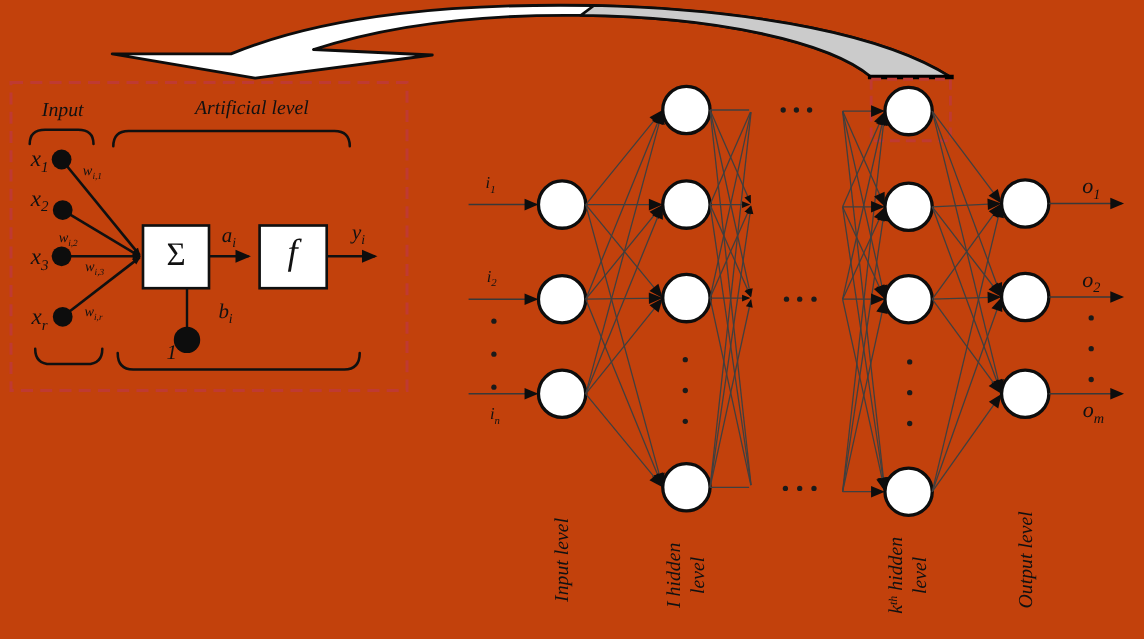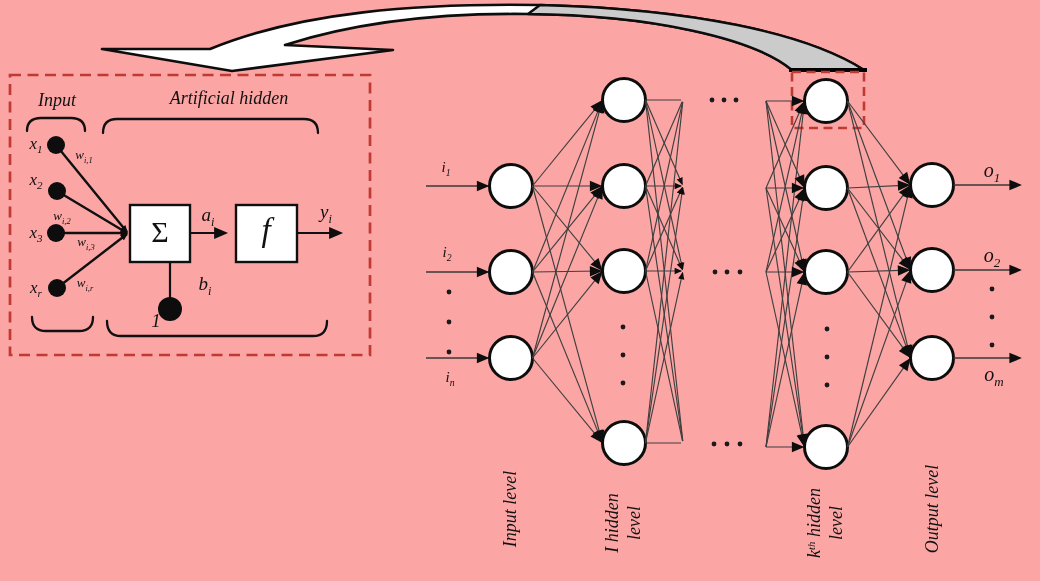--- a/index.html
+++ b/index.html
@@ -1,19 +1,19 @@
 <!DOCTYPE html>
 <html style="--red: #bf3a32; --shade: #cbcbcb; --line: #3f3f3f; --ink: #0d0d0d;"><head>
 <meta charset="utf-8">
 <style>
   :root{
     --red:#bf3a32; --shade:#cbcbcb; --line:#3f3f3f; --ink:#0d0d0d;
   }
   html,body{margin:0;padding:0;background:#fff;}
-  .stage{position:relative;width:1040px;height:581px;background:#fca5a5;overflow:hidden;
+  .stage{position:relative;width:1040px;height:581px;background:#c2410c;overflow:hidden;
          font-family:"Liberation Serif","DejaVu Serif",serif;color:#111;}
   .stage svg{position:absolute;left:0;top:0;}
   
   .node{fill:#fff;stroke:var(--ink);stroke-width:3;}
   .edge{stroke:var(--line);stroke-width:1.15;fill:none;}
   .feed{stroke:#383838;stroke-width:1.4;fill:none;}
   .dot{fill:#1a1a1a;stroke:none;}
   .bdot{fill:#0d0d0d;stroke:none;}
   .wline{stroke:#101010;stroke-width:2.4;fill:none;}
   .aline{stroke:#101010;stroke-width:2.2;fill:none;}
@@ -24,21 +24,21 @@
   .swoosh{fill:#fff;stroke:var(--ink);stroke-width:2.6;stroke-linejoin:round;}
   .swooshgray{fill:var(--shade);stroke:var(--ink);stroke-width:2.4;stroke-linejoin:round;}
   .thick{stroke:#000;stroke-width:4;}
   
   .lbl{position:absolute;transform:translate(-50%,-50%);white-space:nowrap;
        font-style:italic;line-height:1.05;color:#111;}
   .rot{transform:translate(-50%,-50%) rotate(-90deg);text-align:center;line-height:1.22;}
   .up{font-style:normal;}
   .lbl sub{font-size:.65em;font-style:italic;line-height:0;}
   .lbl sup{font-size:.6em;font-style:italic;vertical-align:.45em;line-height:0;}
-  .s14{font-size:13px}.s17{font-size:17px}.s18{font-size:18px}.s19{font-size:19px}
+  .s14{font-size:13px}.s17{font-size:21px}.s18{font-size:18px}.s19{font-size:19px}
   .s20{font-size:20px}.s21{font-size:15px}.s30{font-size:30px}.s33{font-size:33px}
 </style>
 </head>
 <body>
 
 <div class="stage">
 
   <svg width="1040" height="581" viewBox="0 0 1040 581">
     <defs>
       <marker id="ah" viewBox="0 0 10 10" refX="8.5" refY="5" markerWidth="14" markerHeight="12.5" markerUnits="userSpaceOnUse" orient="auto">
@@ -174,21 +174,21 @@
         <circle cx="715" cy="272" r="2.4" class="dot"></circle>
         <circle cx="727" cy="272" r="2.4" class="dot"></circle>
         <circle cx="740" cy="272" r="2.4" class="dot"></circle>
         <circle cx="714" cy="444" r="2.4" class="dot"></circle>
         <circle cx="727" cy="444" r="2.4" class="dot"></circle>
         <circle cx="740" cy="444" r="2.4" class="dot"></circle>
       </g>
   </svg>
 
   <div class="lbl s18" style="left:57px;top:100px">Input</div>
-  <div class="lbl s18" style="left:229px;top:98px">Artificial hidden</div>
+  <div class="lbl s18" style="left:229px;top:98px">Artificial level</div>
 
   <div class="lbl s17" style="left:36px;top:144px"><span>x</span><sub>1</sub></div>
   <div class="lbl s17" style="left:36px;top:180px"><span>x</span><sub>2</sub></div>
   <div class="lbl s17" style="left:36px;top:233px"><span>x</span><sub>3</sub></div>
   <div class="lbl s17" style="left:36px;top:288px"><span>x</span><sub>r</sub></div>
 
   <div class="lbl s14" style="left:84px;top:155px"><span>w</span><sub>i,1</sub></div>
   <div class="lbl s14" style="left:62px;top:216px"><span>w</span><sub>i,2</sub></div>
   <div class="lbl s14" style="left:86px;top:242px"><span>w</span><sub>i,3</sub></div>
   <div class="lbl s14" style="left:85px;top:283px"><span>w</span><sub>i,r</sub></div>

